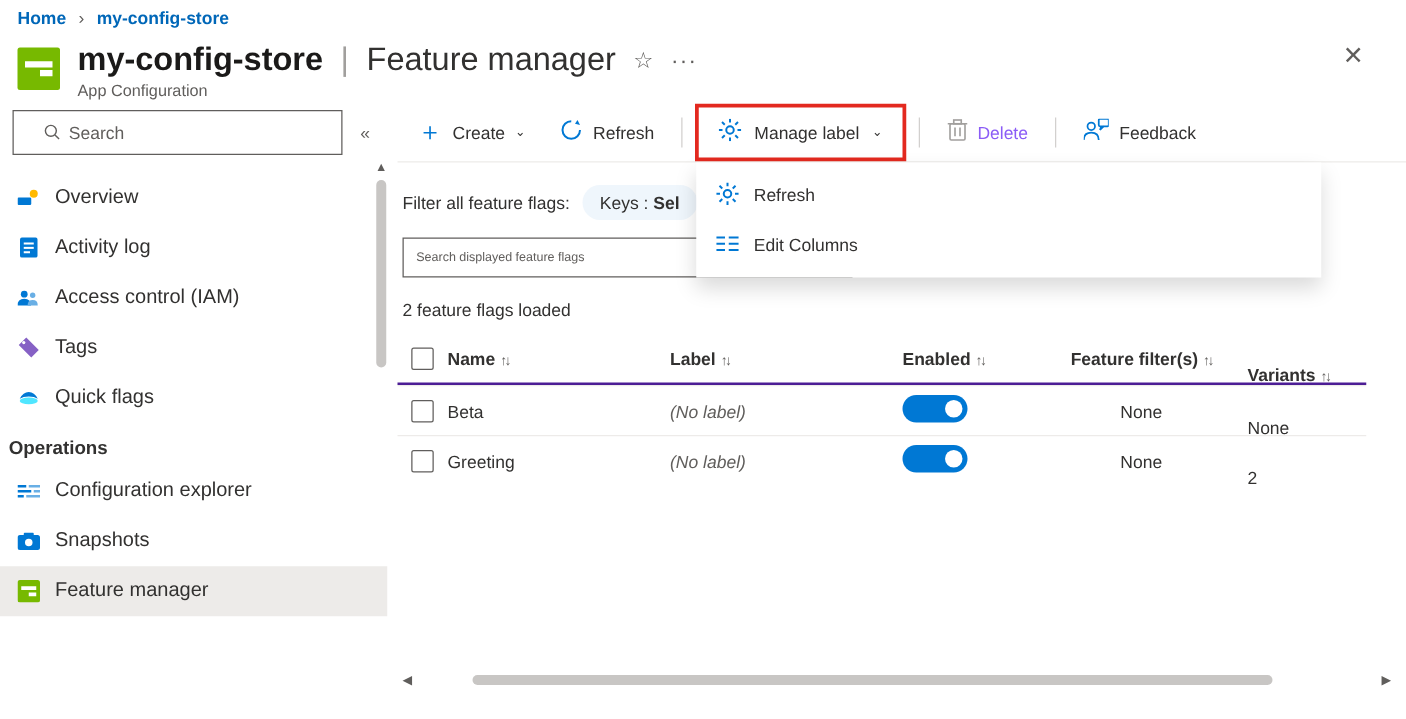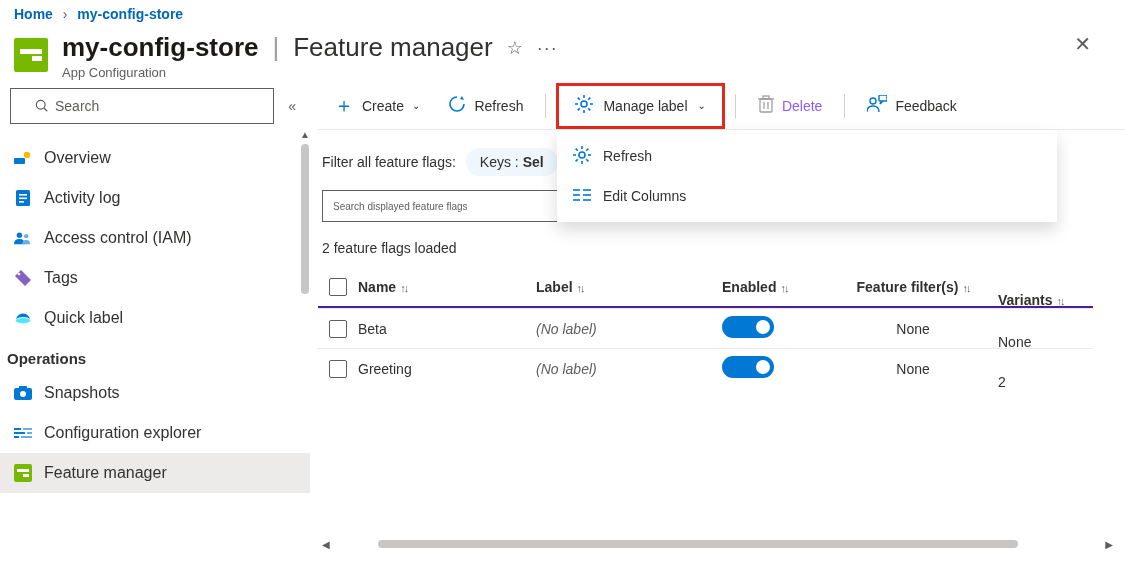--- a/index.html
+++ b/index.html
@@ -247,47 +247,47 @@
           </span>
           <span>Tags</span>
         </div>
         <div class="nav-item">
           <span class="nav-icon">
             <svg width="20" height="14" viewBox="0 0 20 14">
                 <path d="M2 8 Q5 2 10 2 Q15 2 18 8 Q15 6 10 6 Q5 6 2 8 Z" fill="#0078d4"></path>
                 <ellipse cx="10" cy="10" rx="8" ry="3" fill="#50e6ff"></ellipse>
               </svg>
           </span>
-          <span>Quick label</span>
+          <span>Quick flags</span>
         </div>
 
         <div class="nav-heading">Operations</div>
 
-        <div class="nav-item">
-          <span class="nav-icon">
-            <svg width="18" height="14" viewBox="0 0 18 14">
-                <rect x="0" y="2" width="18" height="12" rx="2" fill="#0078d4"></rect>
-                <rect x="5" y="0" width="8" height="4" rx="1" fill="#0078d4"></rect>
-                <circle cx="9" cy="8" r="3" fill="#fff"></circle>
-              </svg>
-          </span>
-          <span>Snapshots</span>
-        </div>
         <div class="nav-item">
           <span class="nav-icon">
             <svg width="18" height="14" viewBox="0 0 18 14">
                 <rect x="0" y="2" width="7" height="2" fill="#0078d4"></rect>
                 <rect x="9" y="2" width="9" height="2" fill="#69afe5"></rect>
                 <rect x="0" y="6" width="11" height="2" fill="#0078d4"></rect>
                 <rect x="13" y="6" width="5" height="2" fill="#69afe5"></rect>
                 <rect x="0" y="10" width="5" height="2" fill="#0078d4"></rect>
                 <rect x="7" y="10" width="11" height="2" fill="#69afe5"></rect>
               </svg>
           </span>
           <span>Configuration explorer</span>
+        </div>
+        <div class="nav-item">
+          <span class="nav-icon">
+            <svg width="18" height="14" viewBox="0 0 18 14">
+                <rect x="0" y="2" width="18" height="12" rx="2" fill="#0078d4"></rect>
+                <rect x="5" y="0" width="8" height="4" rx="1" fill="#0078d4"></rect>
+                <circle cx="9" cy="8" r="3" fill="#fff"></circle>
+              </svg>
+          </span>
+          <span>Snapshots</span>
         </div>
         <div class="nav-item selected">
           <span class="nav-icon">
             <svg width="18" height="18" viewBox="0 0 18 18">
                 <rect x="0" y="0" width="18" height="18" rx="2" fill="#77b900"></rect>
                 <rect x="3" y="5" width="12" height="3" fill="#fff"></rect>
                 <rect x="9" y="10" width="6" height="3" fill="#fff"></rect>
               </svg>
           </span>
           <span>Feature manager</span>

